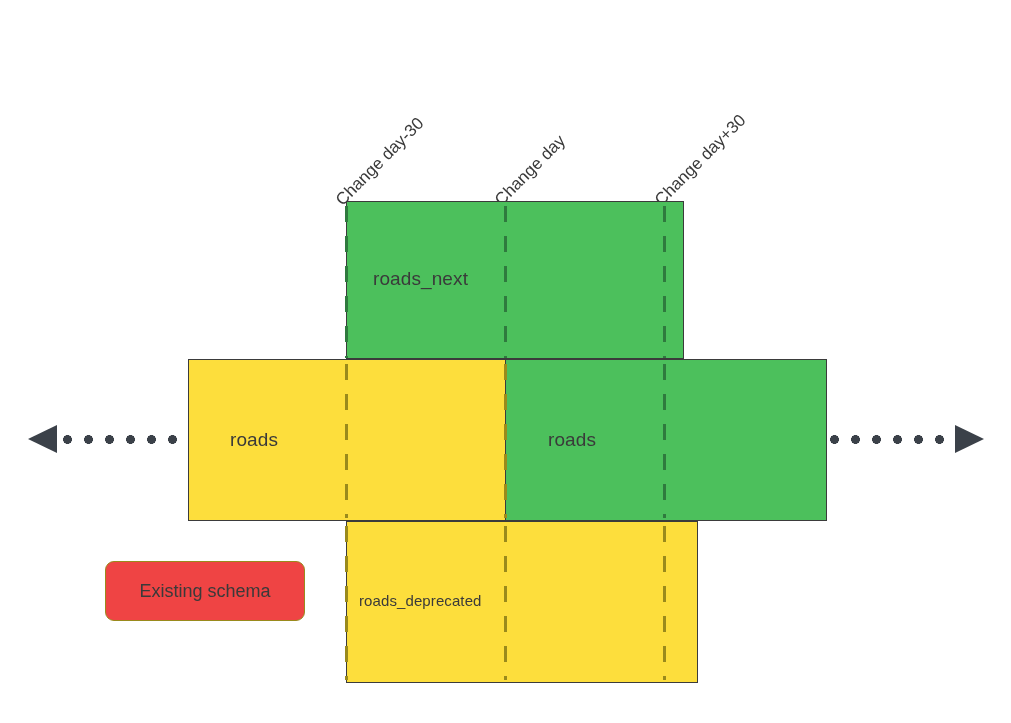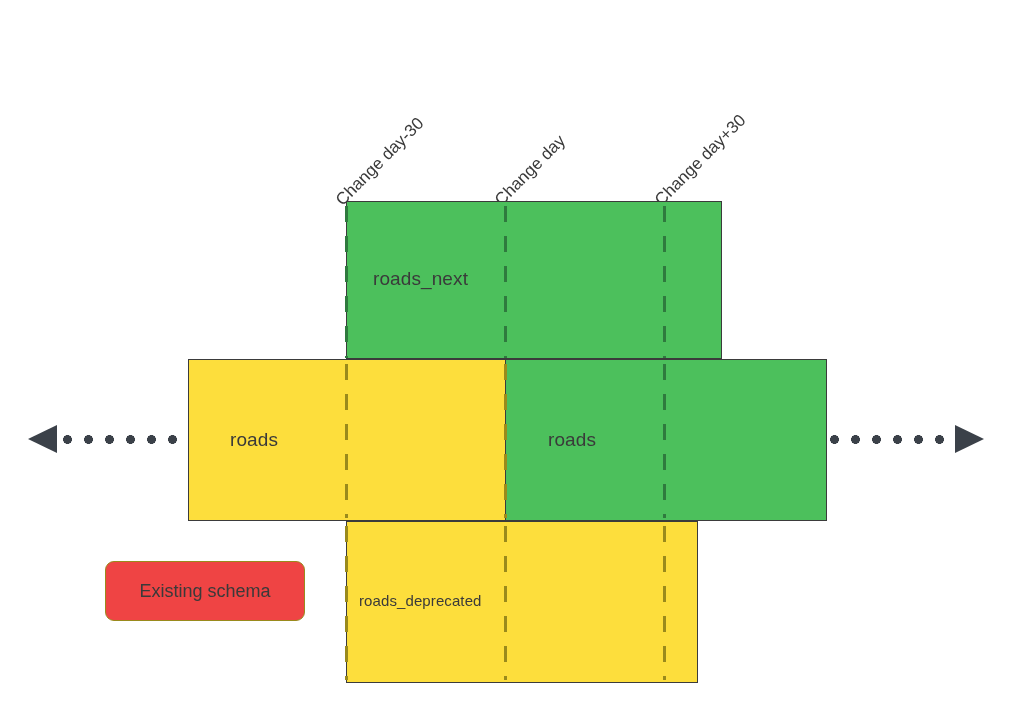--- a/index.html
+++ b/index.html
@@ -115,21 +115,21 @@
   <div class="timeline" style="left:28px; top:432px; width:164px;">
     <div class="arrow-head left"></div>
     <div class="dots"></div>
   </div>
 
   <div class="timeline" style="left:824px; top:432px; width:160px;">
     <div class="dots"></div>
     <div class="arrow-head right"></div>
   </div>
 
-  <div class="block green" style="left:346px; top:201px; width:376px; height:158px;padding-left:38px;">
+  <div class="block green" style="left:346px; top:201px; width:338px; height:158px;padding-left:38px;">
     <span class="block-label label-lg" style="left:26px; top:66px;">roads_next</span>
   </div>
 
   <div class="block yellow" style="left:188px; top:359px; width:318px; height:162px;">
     <span class="block-label label-lg" style="left:41px; top:69px;">roads</span>
   </div>
 
   <div class="block green" style="left:505px; top:359px; width:322px; height:162px;">
     <span class="block-label label-lg" style="left:42px; top:69px;">roads</span>
   </div>

